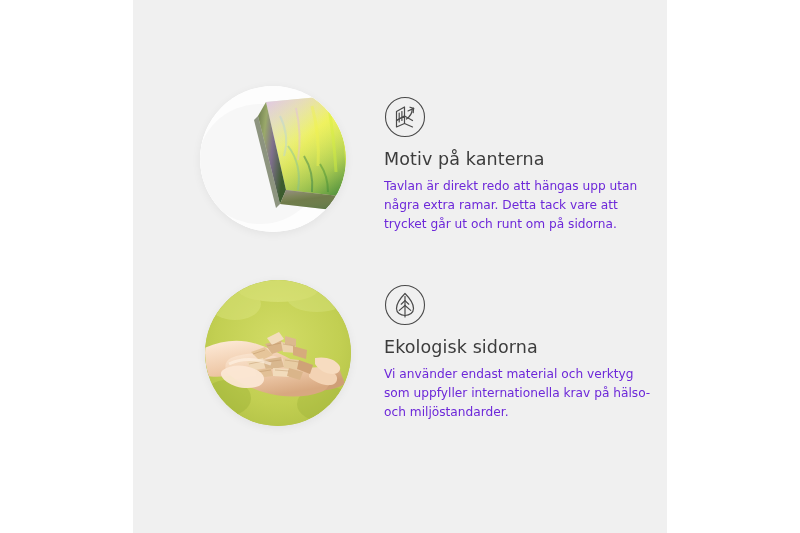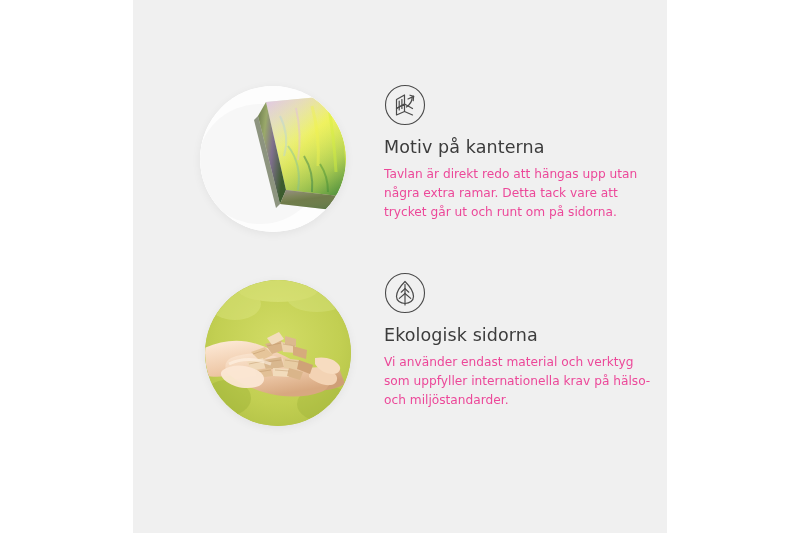--- a/index.html
+++ b/index.html
@@ -61,21 +61,21 @@
     background: #b9c64a;
     box-shadow: 0 2px 10px rgba(0,0,0,0.06);
   }
 
   .photo svg { display: block; width: 100%; height: 100%; }
 
   
   .text-col {
     position: absolute;
     left: 251px;  
-    top: 0;
+    top: 12px;
     width: 280px;
   }
   .feature-icon {
     width: 42px;
     height: 42px;
     margin-bottom: 11px;
   }
   .feature-icon svg { display: block; width: 42px; height: 42px; }
 
   .feature-title {
@@ -85,21 +85,21 @@
     color: #3c3c3c;
     letter-spacing: 0.1px;
     margin: 0 0 7px 0;
     line-height: 1.2;
     white-space: nowrap;
   }
   .feature-body {
     font-family: "DejaVu Sans", "Liberation Sans", sans-serif;
     font-size: 12.2px;
     font-weight: 400;
-    color: #ec4899;
+    color: #6d28d9;
     line-height: 1.55;
     margin: 0;
     width: 272px;
   }
 </style>
 </head>
 <body>
 
 <div class="page">
 

